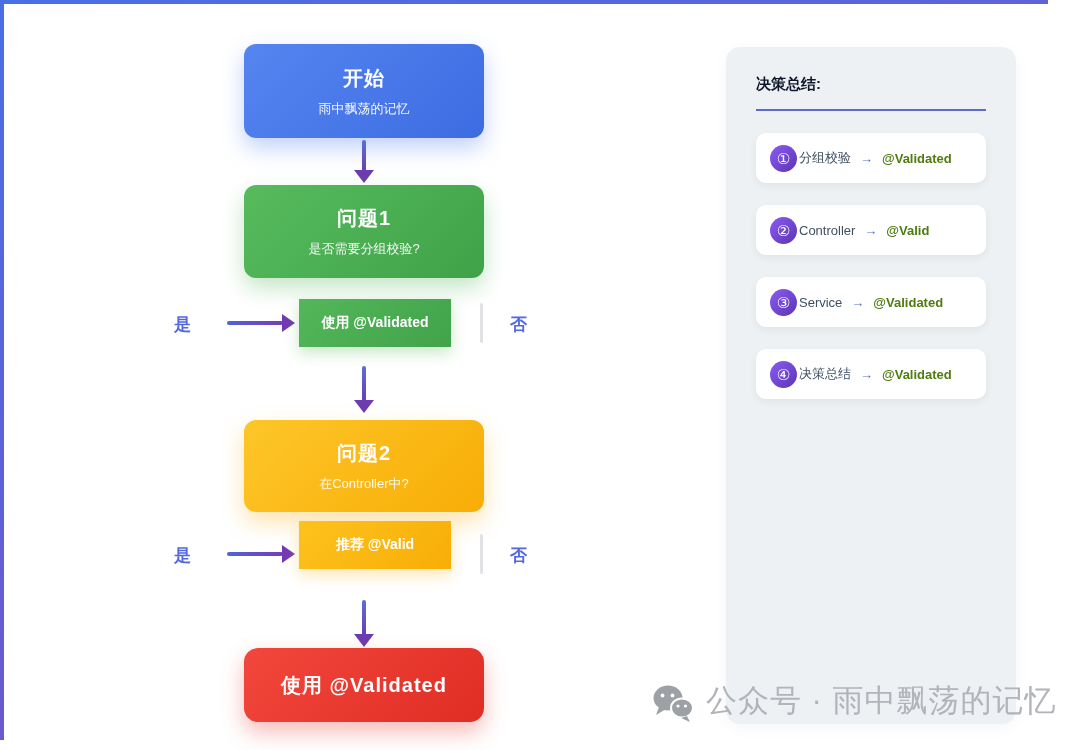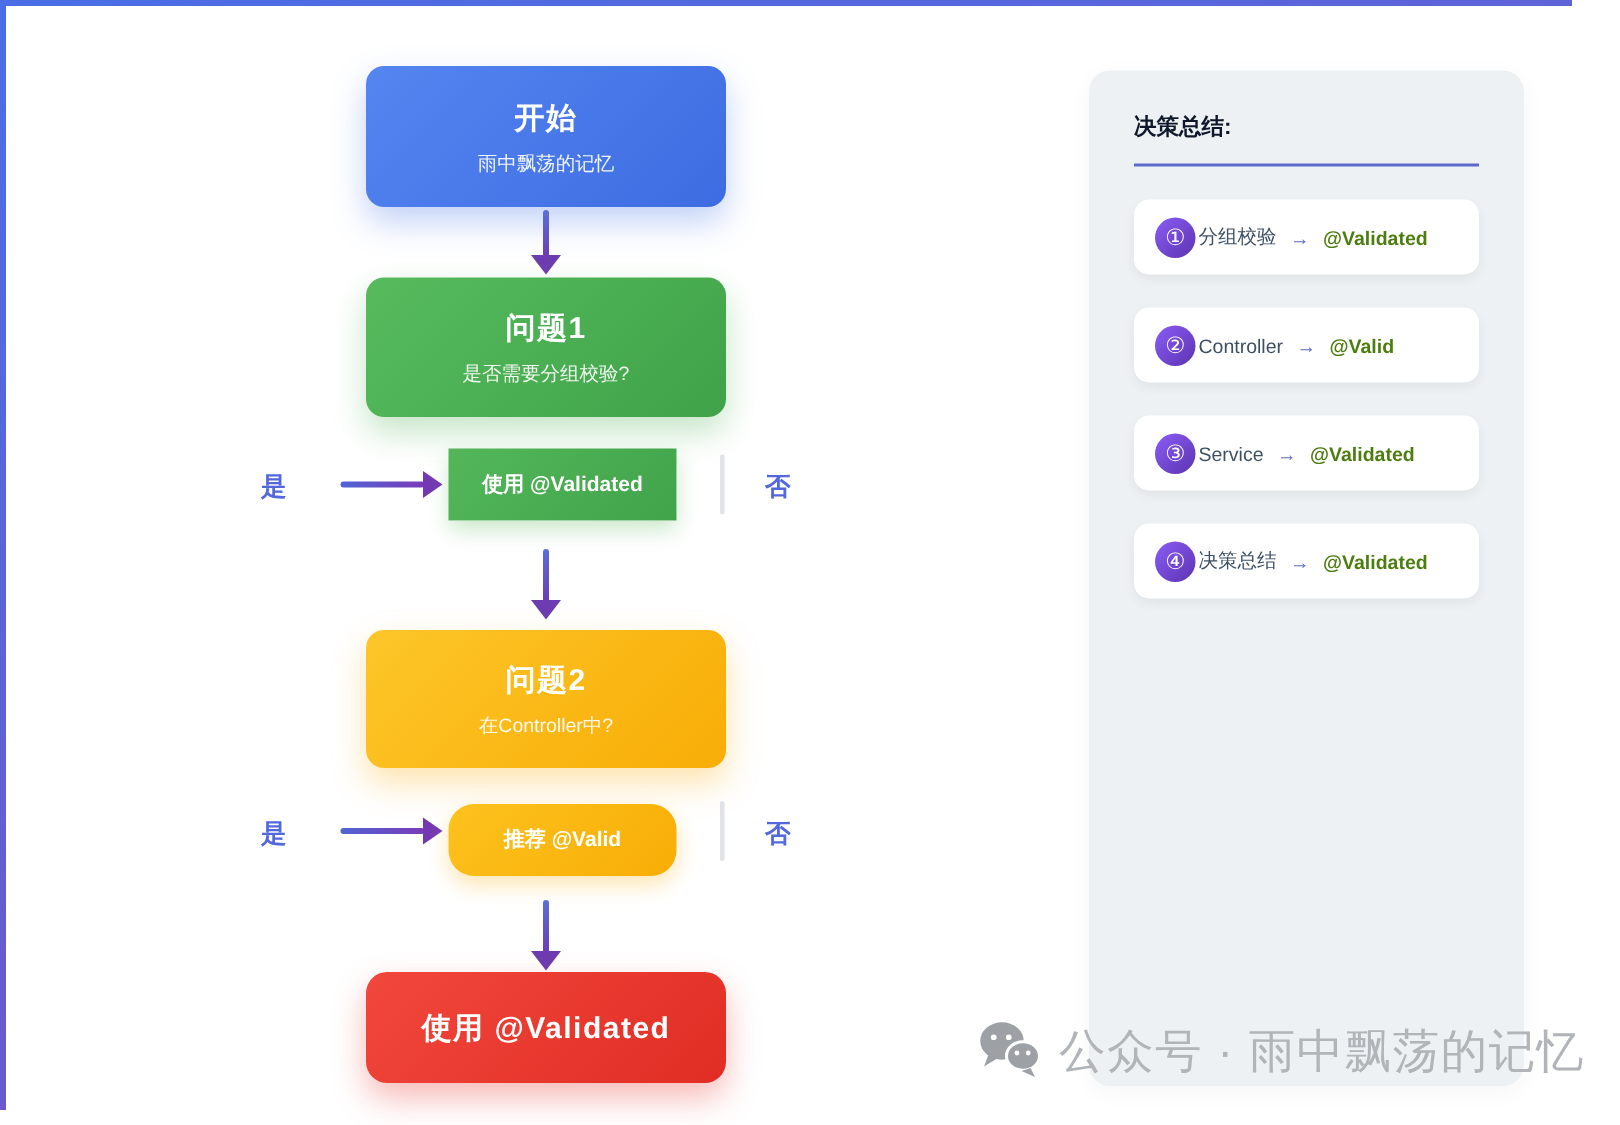--- a/index.html
+++ b/index.html
@@ -60,24 +60,23 @@
     position: absolute; left: 299px; width: 152px; height: 48px;
     display: flex; align-items: center; justify-content: center;
     color: #fff; font-size: 14px; font-weight: bold;
   }
   .action-green {
     top: 299px;
     background: linear-gradient(135deg, #53b75a, #41a34a);
     box-shadow: 0 6px 14px rgba(76,175,80,0.3);
   }
   .action-yellow {
-    top: 536px;
+    top: 521px;
     background: linear-gradient(135deg, #fdc21e, #f8ad06);
     box-shadow: 0 6px 14px rgba(250,176,20,0.32);
-    border-radius: 17px;
   }
 
   
   .v-shaft {
     position: absolute; left: 362px; width: 4px; border-radius: 2px;
     background: linear-gradient(180deg, #5a6fd8, #6d3cb0);
   }
   .v-head {
     position: absolute; left: 354px; width: 0; height: 0;
     border-left: 10px solid transparent;
@@ -139,21 +138,21 @@
     font-size: 13px; font-weight: bold; color: #4d7c0f;
   }
   .card-1 { top: 86px; }
   .card-2 { top: 158px; }
   .card-3 { top: 230px; }
   .card-4 { top: 302px; }
 
   
   .watermark {
     position: absolute; left: 652px; top: 680px;
-    display: flex; align-items: flex-start; gap: 12px;
+    display: flex; align-items: flex-end; gap: 12px;
   }
   .watermark .wm-text {
     font-size: 31px; color: #b1b4b9; letter-spacing: 1px; white-space: nowrap;
   }
 </style>
 </head>
 <body>
 
 <div class="frame-top"></div>
 <div class="frame-left"></div>

